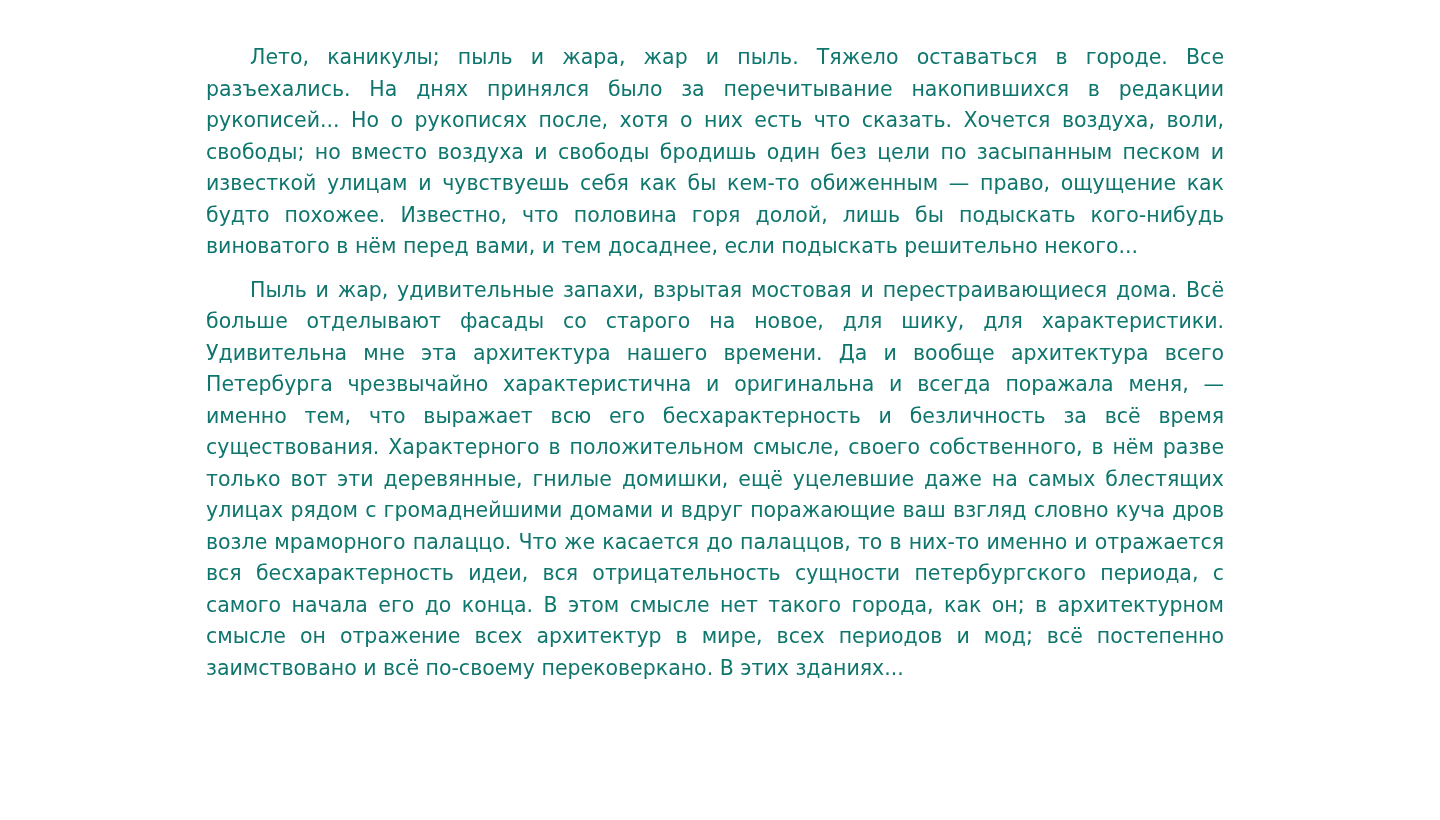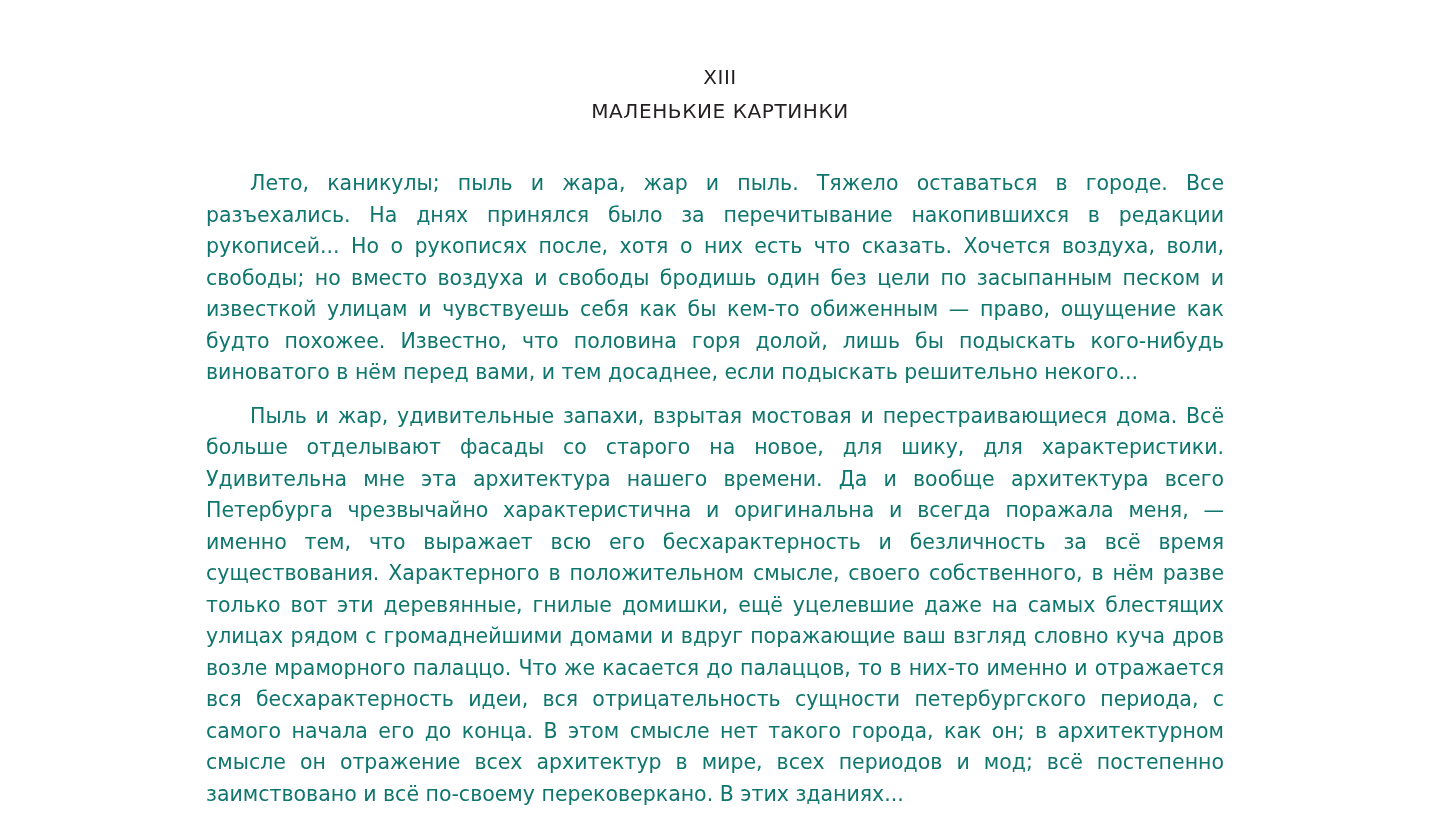--- a/index.html
+++ b/index.html
@@ -57,24 +57,20 @@
   }
   .first-para {
     margin-top: 42px !important;
   }
 </style>
 </head>
 <body>
 
 <div class="page">
 
-  <div class="heading-block">
-    <div class="chapter-number">XIII</div>
-    <div class="chapter-title">МАЛЕНЬКИЕ КАРТИНКИ</div>
-  </div>
 
   <div class="body-wrap">
     <p class="para first-para">Лето, каникулы; пыль и жара, жар и пыль. Тяжело оставаться в городе. Все разъехались. На днях принялся было за перечитывание накопившихся в редакции рукописей... Но о рукописях после, хотя о них есть что сказать. Хочется воздуха, воли, свободы; но вместо воздуха и свободы бродишь один без цели по засыпанным песком и известкой улицам и чувствуешь себя как бы кем-то обиженным — право, ощущение как будто похожее. Известно, что половина горя долой, лишь бы подыскать кого-нибудь виноватого в нём перед вами, и тем досаднее, если подыскать решительно некого...</p>
     <p class="para">Пыль и жар, удивительные запахи, взрытая мостовая и перестраивающиеся дома. Всё больше отделывают фасады со старого на новое, для шику, для характеристики. Удивительна мне эта архитектура нашего времени. Да и вообще архитектура всего Петербурга чрезвычайно характеристична и оригинальна и всегда поражала меня, — именно тем, что выражает всю его бесхарактерность и безличность за всё время существования. Характерного в положительном смысле, своего собственного, в нём разве только вот эти деревянные, гнилые домишки, ещё уцелевшие даже на самых блестящих улицах рядом с громаднейшими домами и вдруг поражающие ваш взгляд словно куча дров возле мраморного палаццо. Что же касается до палаццов, то в них-то именно и отражается вся бесхарактерность идеи, вся отрицательность сущности петербургского периода, с самого начала его до конца. В этом смысле нет такого города, как он; в архитектурном смысле он отражение всех архитектур в мире, всех периодов и мод; всё постепенно заимствовано и всё по-своему перековеркано. В этих зданиях...</p>
 
   </div>
 
 </div>
 
 </body></html>

